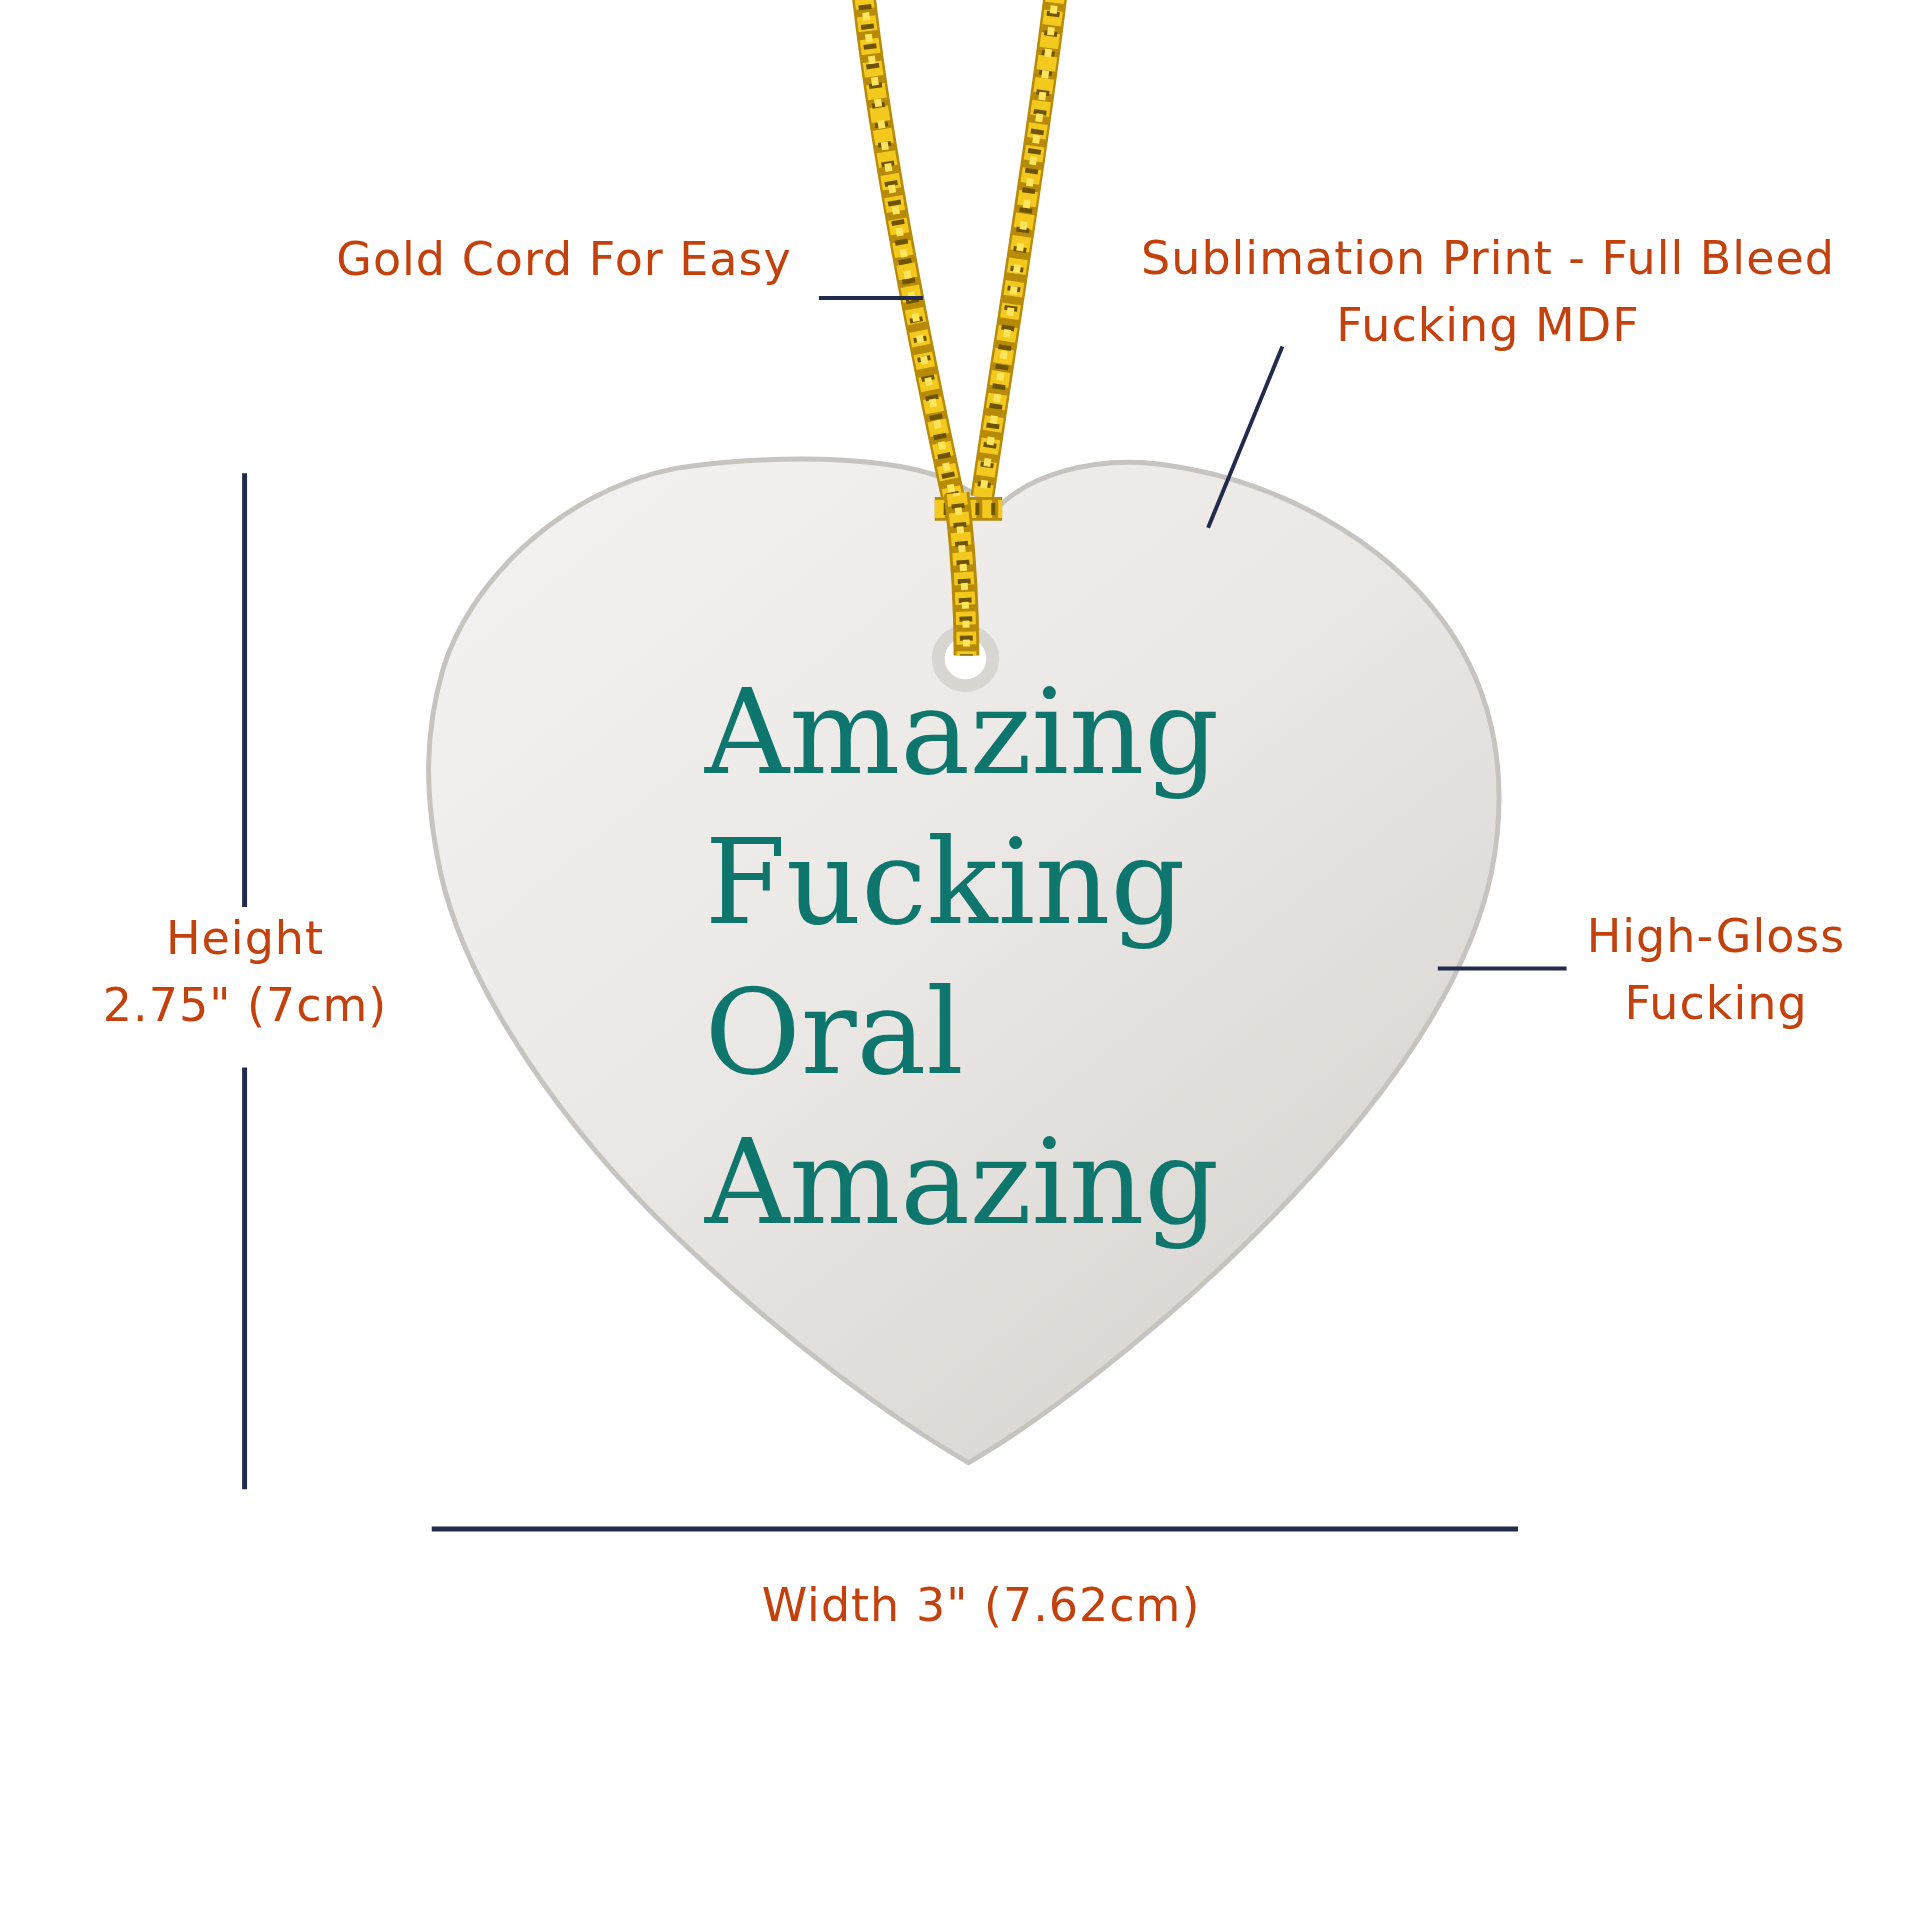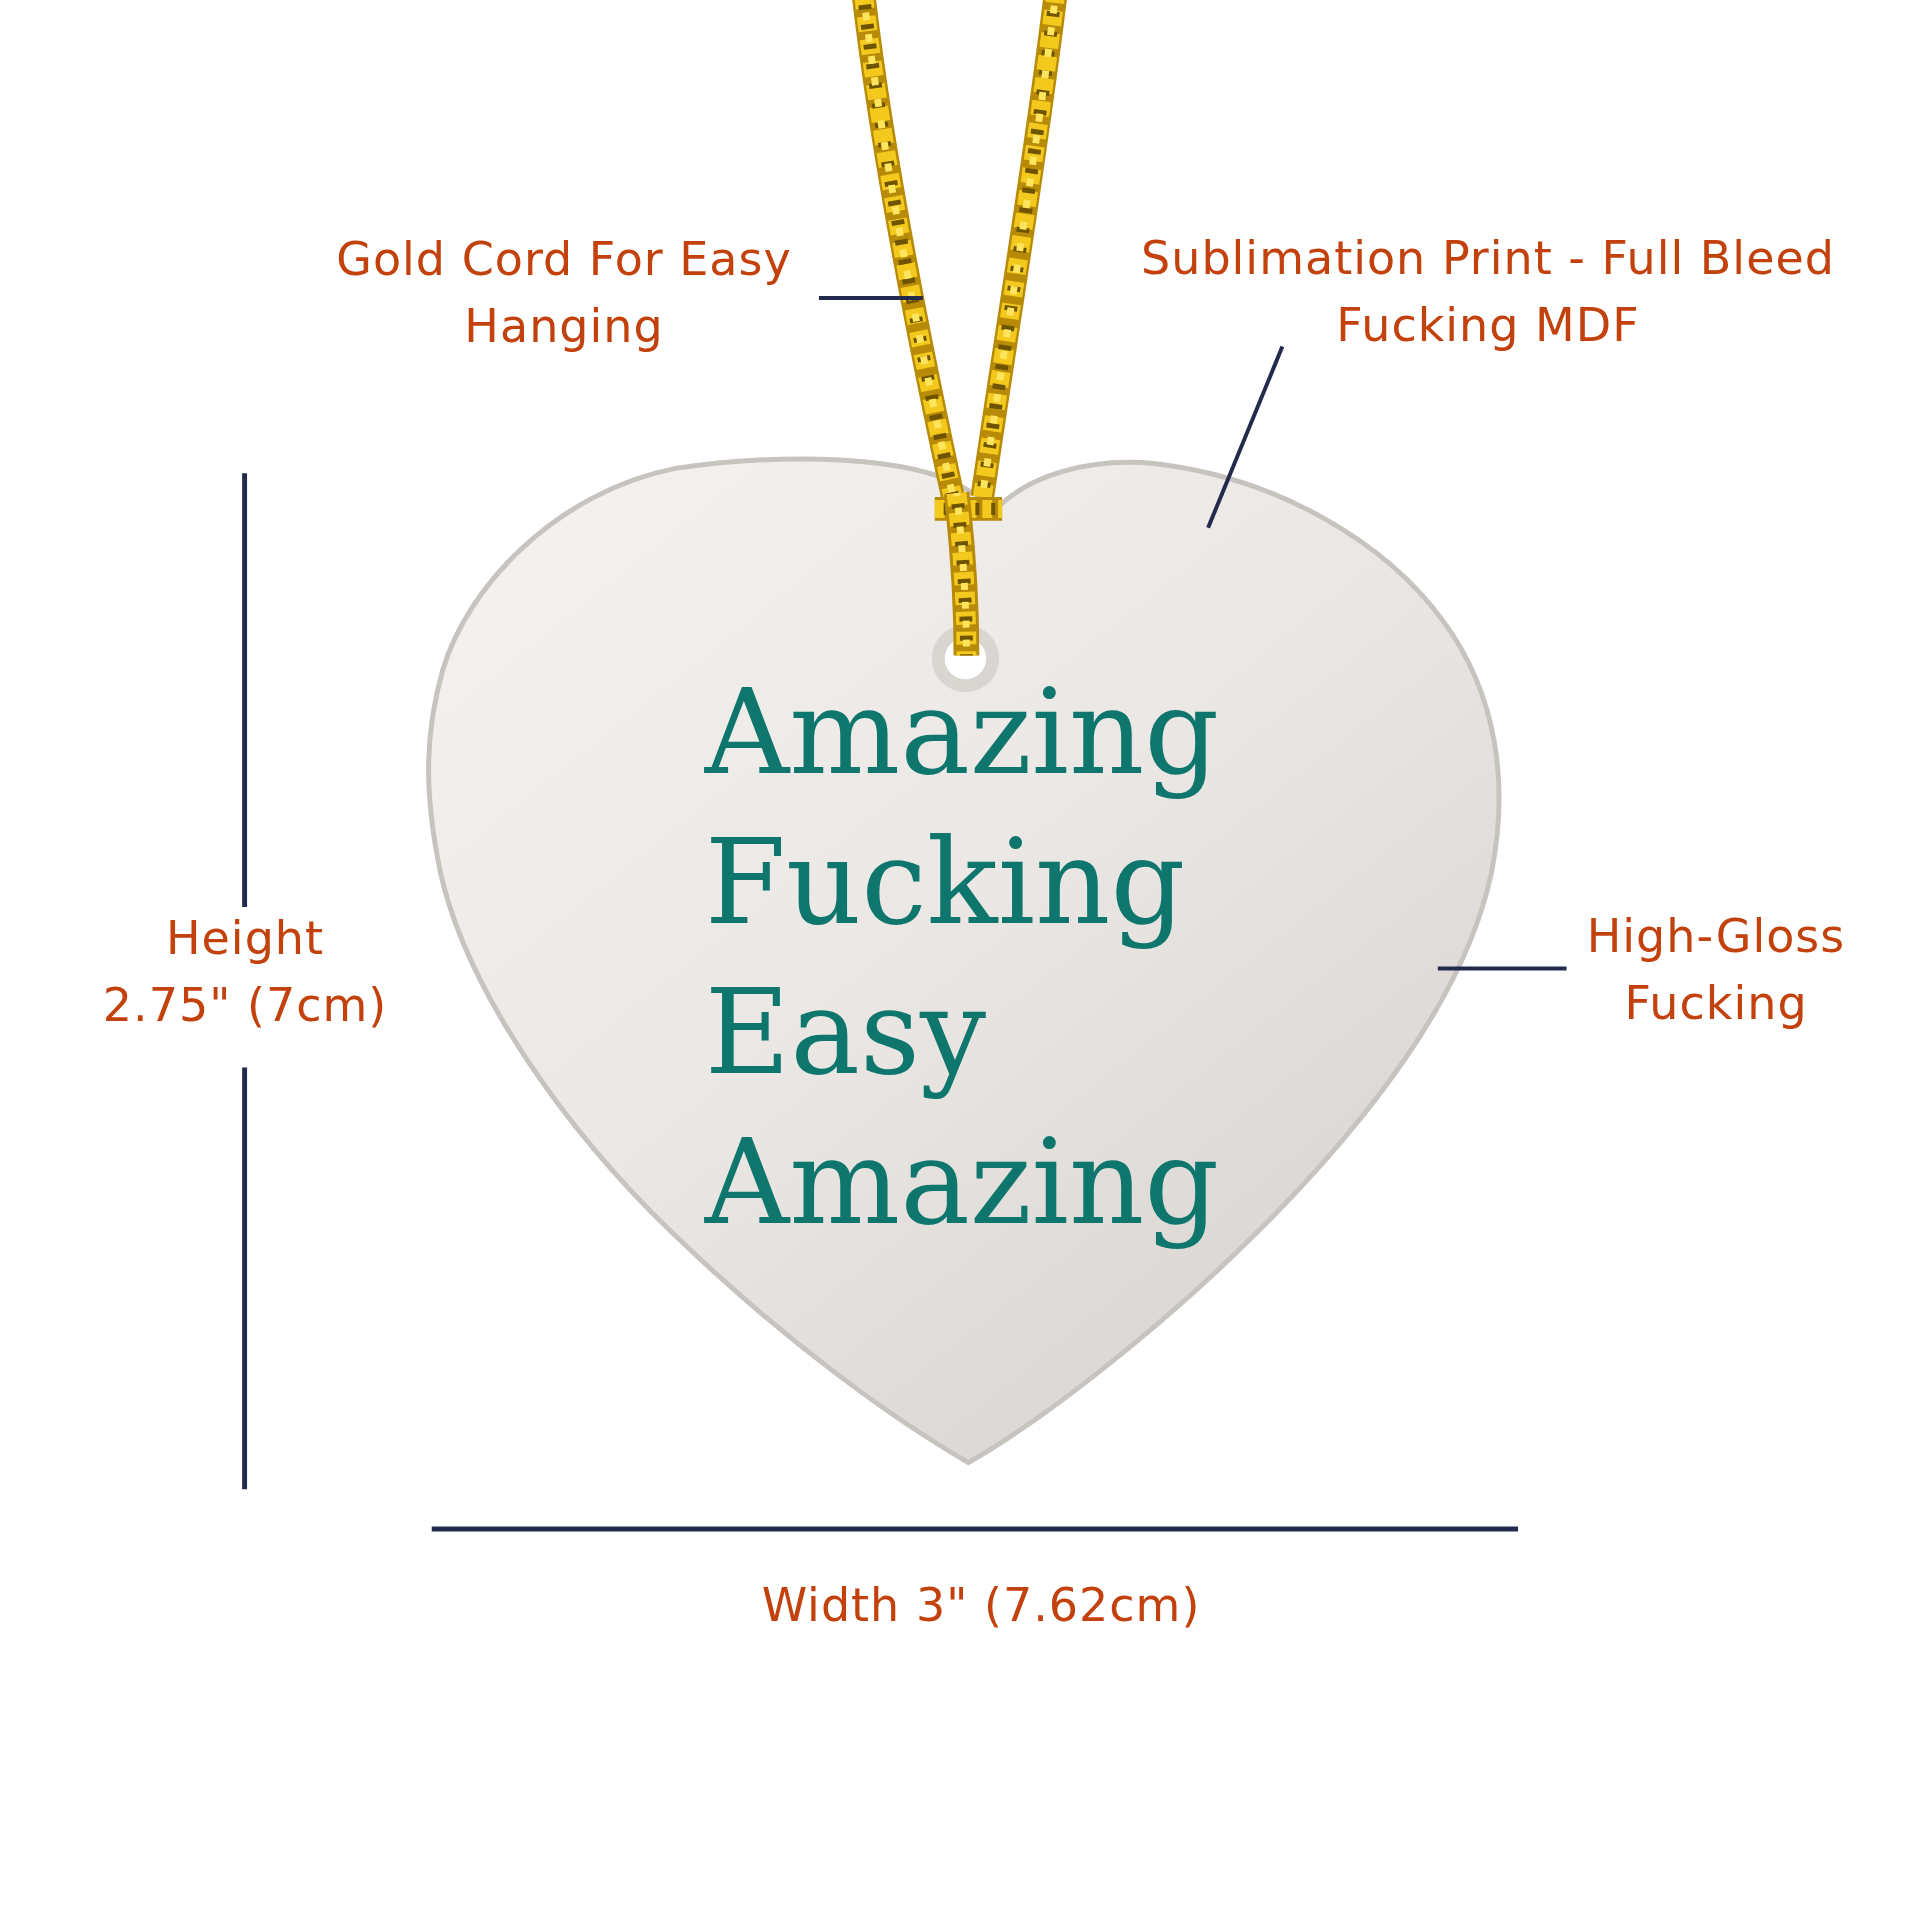--- a/index.html
+++ b/index.html
@@ -97,27 +97,26 @@
   <g stroke="#232b4d" stroke-width="5">
     <line x1="247" y1="478" x2="247" y2="916"></line>
     <line x1="247" y1="1078" x2="247" y2="1504"></line>
   </g>
   <line x1="436" y1="1544" x2="1533" y2="1544" stroke="#232b4d" stroke-width="5"></line>
 </svg>
 
 <div class="ornament-text">
   <div>Amazing</div>
   <div>Fucking</div>
-  <div>Easy</div>
+  <div>Oral</div>
   <div>Amazing</div>
 </div>
 
 <div class="callout" style="left:564px;top:226px;">
   <div>Gold Cord For Easy</div>
-  <div>Hanging</div>
 </div>
 
 <div class="callout" style="left:1488px;top:225px;">
   <div>Sublimation Print - Full Bleed</div>
   <div>Fucking MDF</div>
 </div>
 
 <div class="callout" style="left:1716px;top:903px;">
   <div>High-Gloss</div>
   <div>Fucking</div>

